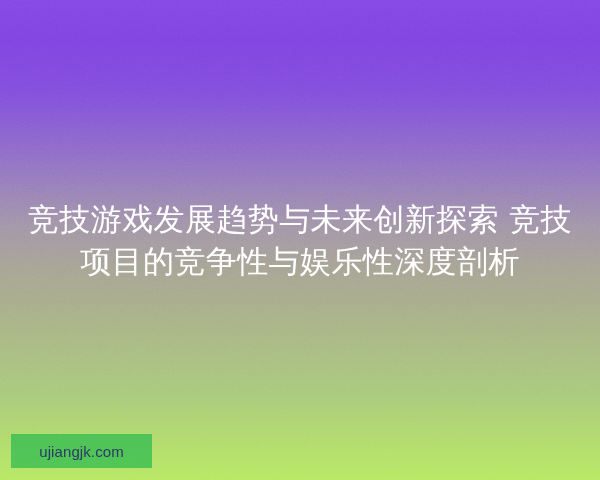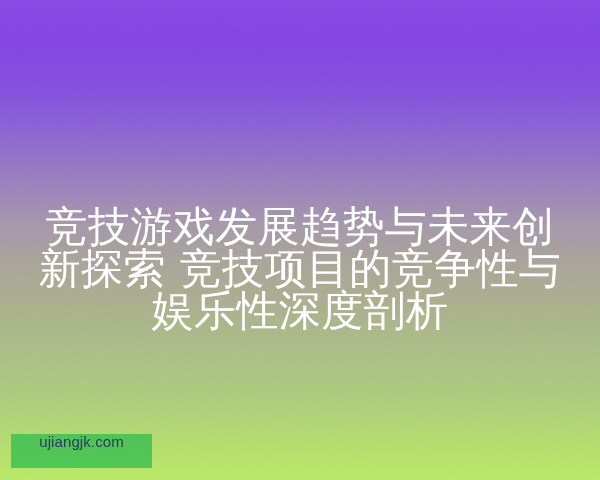--- a/index.html
+++ b/index.html
@@ -66,41 +66,41 @@
   #title-block {
     position: absolute;
     left: 0;
     right: 0;
     top: 198px;
     padding: 0 24px;
     text-align: center;
     box-sizing: border-box;
   }
   #title-text {
-    margin: 8px;
+    margin: 0;
     font-family: "DejaVu Sans", "Liberation Sans", sans-serif;
-    font-size: 42px;
+    font-size: 31px;
     line-height: 42px;
     font-weight: 400;
     color: #ffffff;
     letter-spacing: 0.4px;
     white-space: pre-wrap;
     text-shadow: 0 0 1px rgba(255,255,255,0.18);
   }
 
   
   #watermark-badge {
     position: absolute;
     left: 11px;
     top: 434px;
     width: 141px;
     height: 34px;
     background: rgba(43, 186, 79, 0.72);
     display: flex;
-    align-items: flex-start;
+    align-items: center;
     justify-content: center;
     box-sizing: border-box;
   }
   #watermark-label {
     font-family: "Liberation Sans", "DejaVu Sans", sans-serif;
     font-size: 15px;
     font-weight: 400;
     color: #2b3a66;
     letter-spacing: 0.1px;
     line-height: 1;

